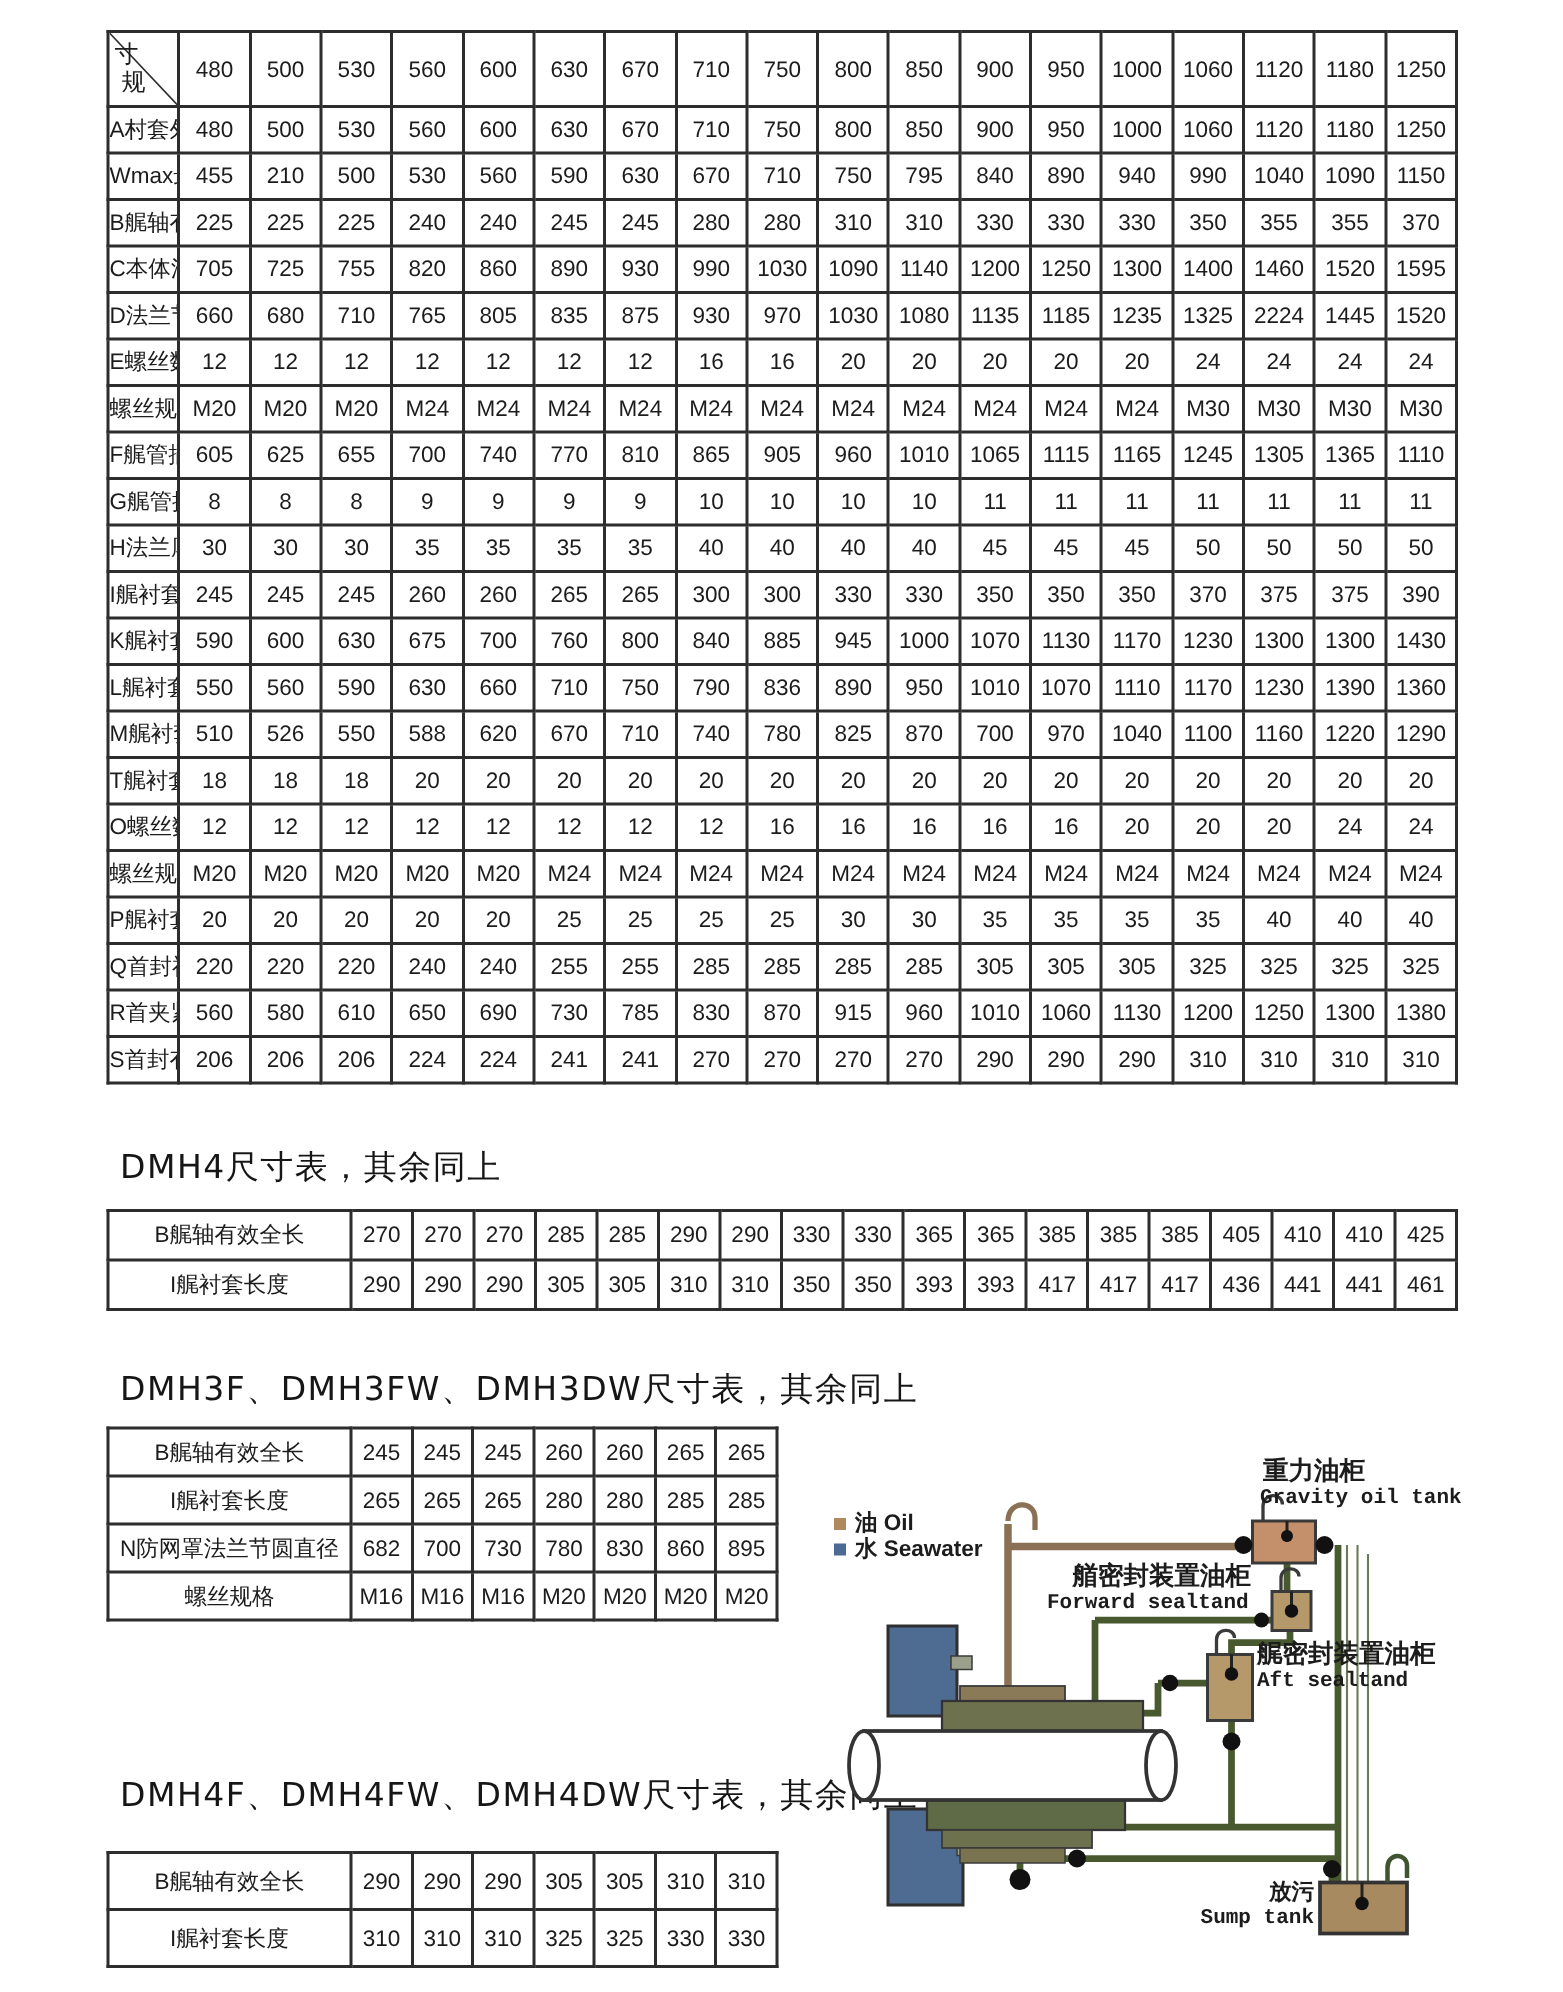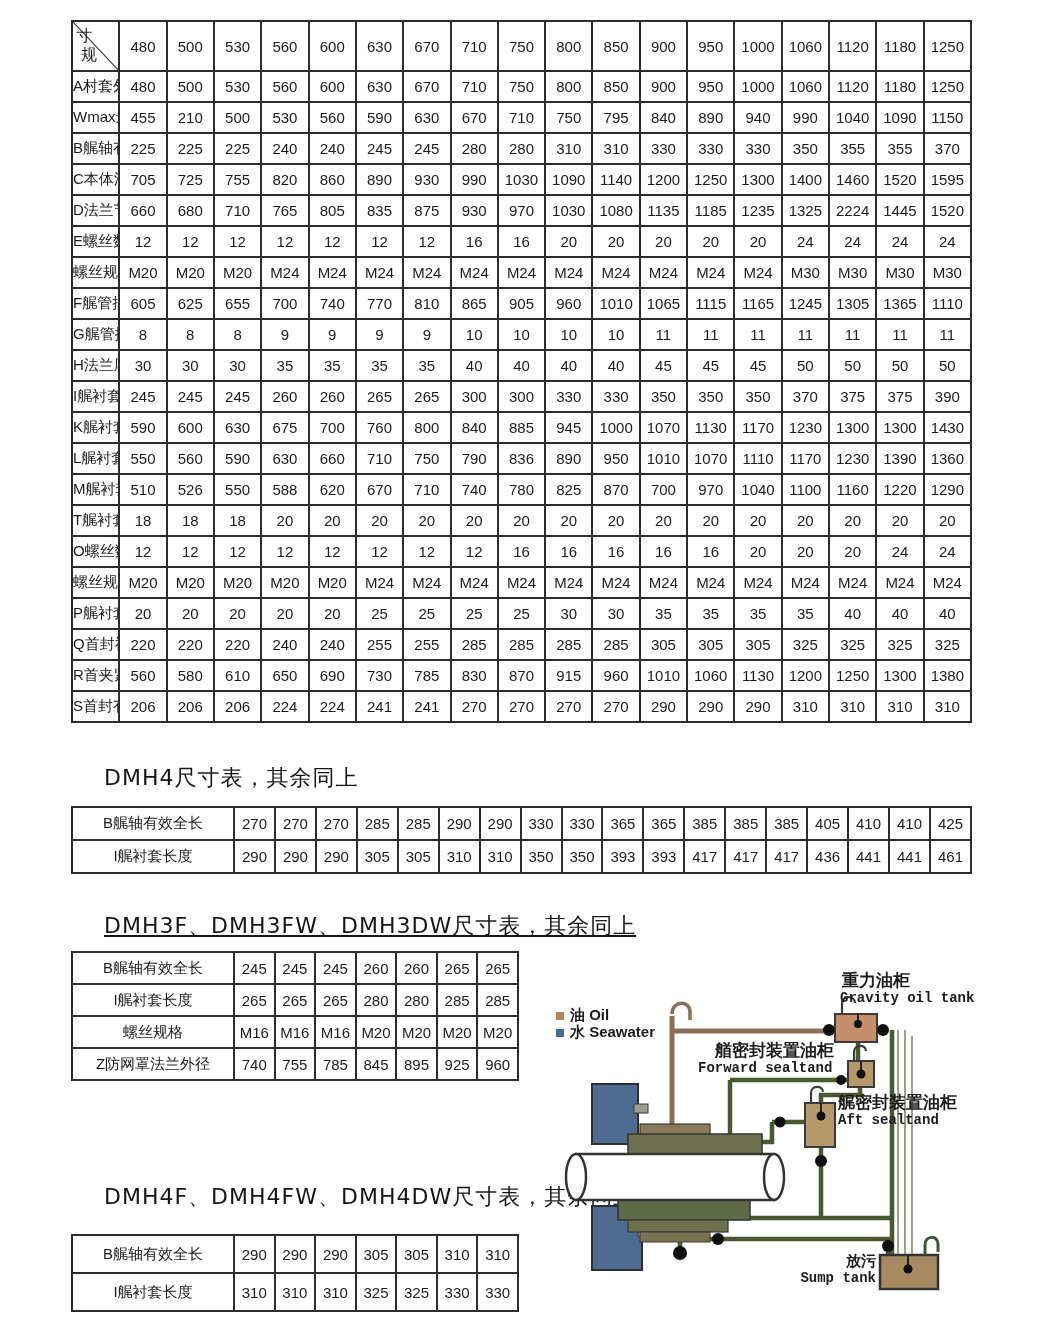--- a/index.html
+++ b/index.html
@@ -21,21 +21,21 @@
   #main-table thead th{height:48px;}
   #dmh4-table td{height:31px;}
   #dmh3f-table td{height:30px;}
   #dmh4f-table td{height:36px;}
   th.corner-cell{position:relative;padding:0;}
   .corner{position:relative;width:100%;height:100%;}
   .corner svg{position:absolute;left:0;top:0;width:100%;height:100%;}
   .c-top{position:absolute;right:12px;top:4px;letter-spacing:14px;font-size:16px;}
   .c-bot{position:absolute;left:8px;bottom:4px;letter-spacing:12px;font-size:16px;}
   .sec-heading{
-    position:absolute;left:104px;font-size:22px;letter-spacing:1px;
+    position:absolute;left:80px;font-size:22px;letter-spacing:1px;
     font-family:"DejaVu Sans","Liberation Sans",sans-serif;color:#161616;
   }
   #diagram{position:absolute;left:540px;top:956px;}
   text.cjk{font-family:"Liberation Sans",sans-serif;font-weight:700;fill:#1c1c1c;}
   text.en{font-family:"Liberation Mono",monospace;font-weight:700;fill:#1c1c1c;}
 </style>
 </head>
 <body>
 
 <table class="tbl" id="main-table" style="left:71px;top:20px;width:901px;">
@@ -556,21 +556,21 @@
         <td>417</td>
         <td>417</td>
         <td>436</td>
         <td>441</td>
         <td>441</td>
         <td>461</td>
       </tr>
     </tbody>
   </table>
 
-<div class="sec-heading" style="top:911px;text-decoration:underline;">DMH3F、DMH3FW、DMH3DW尺寸表，其余同上</div>
+<div class="sec-heading" style="top:911px;">DMH3F、DMH3FW、DMH3DW尺寸表，其余同上</div>
 <table class="tbl" id="dmh3f-table" style="left:71px;top:951px;width:448px;">
     <tbody>
       <tr>
         <td class="lbl">B艉轴有效全长</td>
         <td>245</td>
         <td>245</td>
         <td>245</td>
         <td>260</td>
         <td>260</td>
         <td>265</td>
@@ -580,38 +580,38 @@
         <td class="lbl">I艉衬套长度</td>
         <td>265</td>
         <td>265</td>
         <td>265</td>
         <td>280</td>
         <td>280</td>
         <td>285</td>
         <td>285</td>
       </tr>
       <tr>
+        <td class="lbl">N防网罩法兰节圆直径</td>
+        <td>682</td>
+        <td>700</td>
+        <td>730</td>
+        <td>780</td>
+        <td>830</td>
+        <td>860</td>
+        <td>895</td>
+      </tr>
+      <tr>
         <td class="lbl">螺丝规格</td>
         <td>M16</td>
         <td>M16</td>
         <td>M16</td>
         <td>M20</td>
         <td>M20</td>
         <td>M20</td>
         <td>M20</td>
-      </tr>
-      <tr>
-        <td class="lbl">Z防网罩法兰外径</td>
-        <td>740</td>
-        <td>755</td>
-        <td>785</td>
-        <td>845</td>
-        <td>895</td>
-        <td>925</td>
-        <td>960</td>
       </tr>
     </tbody>
   </table>
 
 <div class="sec-heading" style="top:1182px;">DMH4F、DMH4FW、DMH4DW尺寸表，其余同上</div>
 <table class="tbl" id="dmh4f-table" style="left:71px;top:1234px;width:448px;">
     <tbody>
       <tr>
         <td class="lbl">B艉轴有效全长</td>
         <td>290</td>

